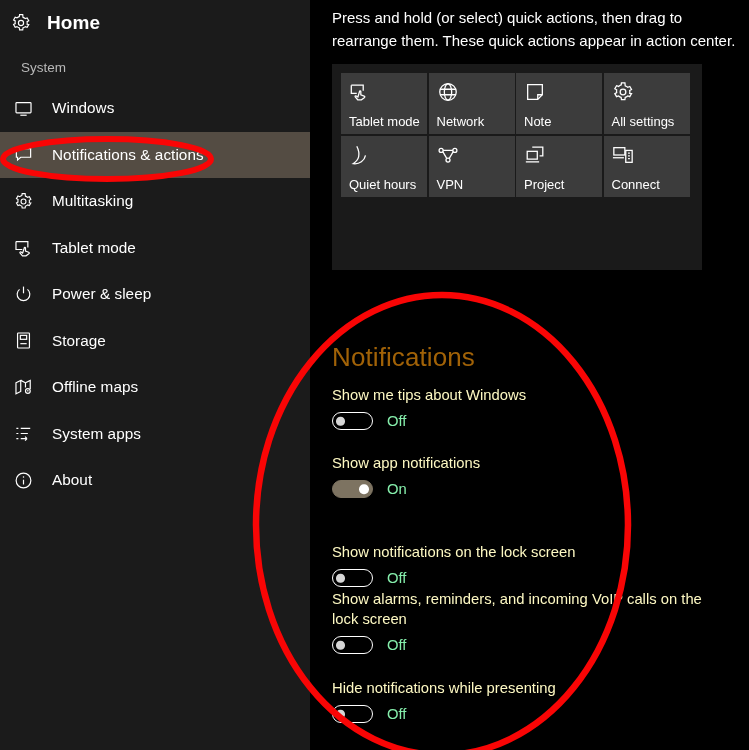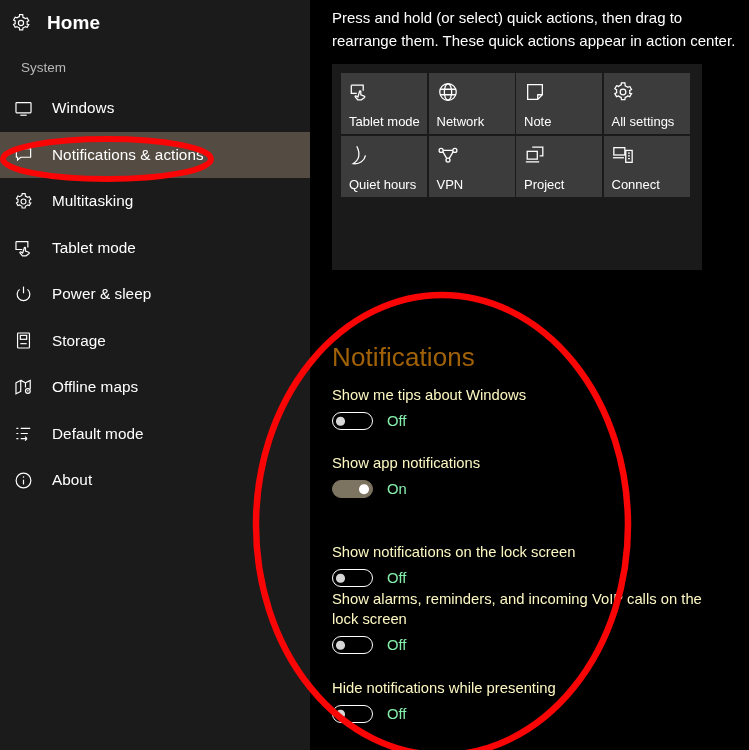--- a/index.html
+++ b/index.html
@@ -285,21 +285,21 @@
     </div>
 
     <div class="nav-item">
       <span class="nav-icon">
         <svg width="19" height="19" viewBox="0 0 24 24" fill="none" stroke="#ffffff" stroke-width="1.5">
           <path d="M3 5.5h2.5M3 12h2.5M3 18.5h2.5"></path>
           <path d="M8.5 5.5h12M8.5 12h9"></path>
           <path d="M8.5 18.5h8m0 0l-2.5-2.5m2.5 2.5l-2.5 2.5"></path>
         </svg>
       </span>
-      <span class="nav-label">Default mode</span>
+      <span class="nav-label">System apps</span>
     </div>
 
     <div class="nav-item">
       <span class="nav-icon">
         <svg width="19" height="19" viewBox="0 0 24 24" fill="none" stroke="#ffffff" stroke-width="1.5">
           <circle cx="12" cy="12" r="9.3"></circle>
           <path d="M12 11v6"></path>
           <circle cx="12" cy="7.6" r="0.95" fill="#ffffff" stroke="none"></circle>
         </svg>
       </span>

